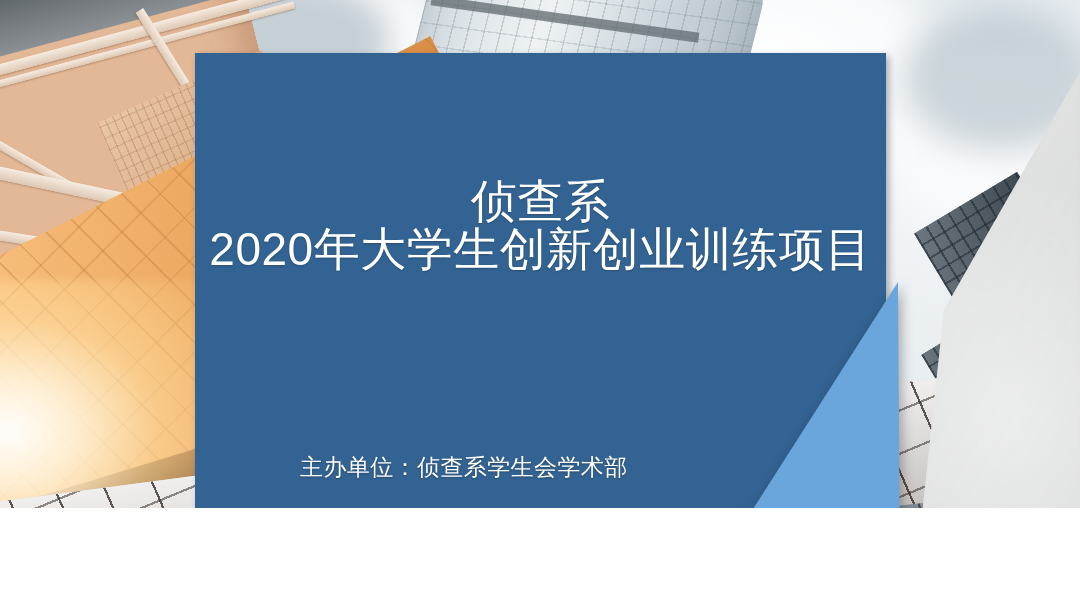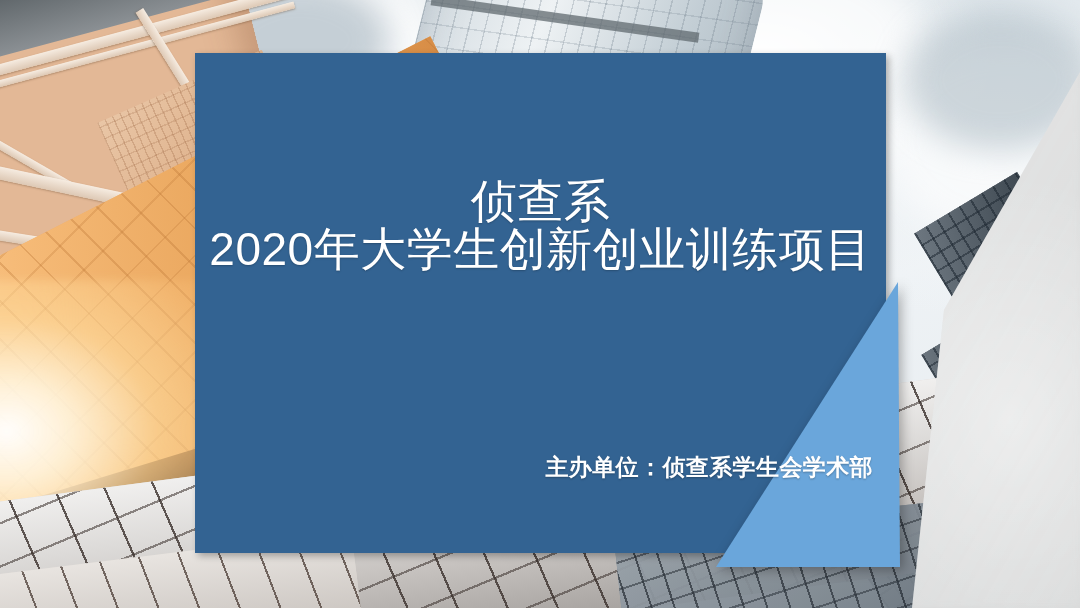--- a/index.html
+++ b/index.html
@@ -7,21 +7,21 @@
     padding: 0;
     background: #ffffff;
   }
   body {
     font-family: "Liberation Sans", "DejaVu Sans", sans-serif;
   }
 
   #slide {
     position: relative;
     width: 1080px;
-    height: 608px;
+    height: 508px;
     overflow: hidden;
     background: #ef4444;
   }
 
   
   .bg-layer {
     position: absolute;
     inset: 0;
     overflow: hidden;
   }
@@ -314,27 +314,26 @@
     line-height: 1.04;
     font-weight: 400;
     letter-spacing: 0.5px;
     text-shadow: 0 1px 2px rgba(0,0,0,0.22);
     white-space: nowrap;
   }
   .title-line { display: block; }
 
   .subtitle {
     position: absolute;
-    left: 283px;
+    left: 300px;
     top: 452px;
     width: 590px;
-    text-align: right;
     color: #ffffff;
     font-size: 23px;
-    font-weight: 700;
+    font-weight: 400;
     letter-spacing: 0.4px;
     text-shadow: 0 1px 2px rgba(0,0,0,0.28);
     white-space: nowrap;
   }
 </style>
 </head>
 <body>
 
 <div id="slide">
 

